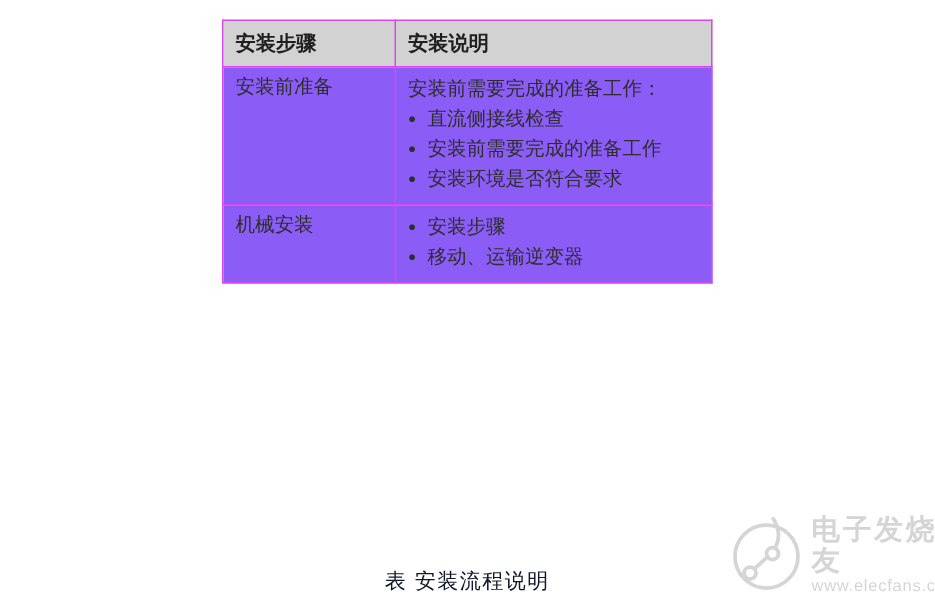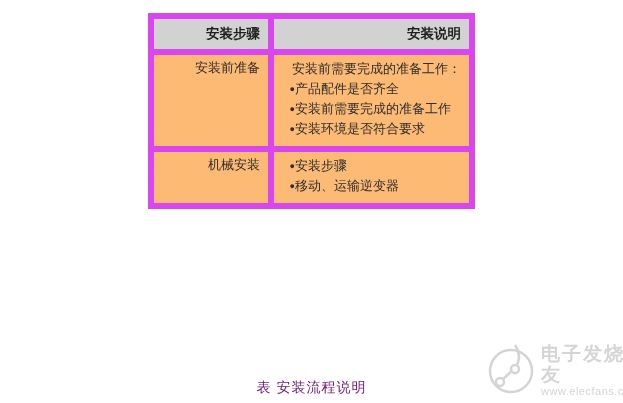--- a/index.html
+++ b/index.html
@@ -18,54 +18,54 @@
   table.doc-table {
     position: absolute;
     left: 148px; top: 13px;
     width: 327px;
     border-collapse: collapse;
     color: #2e2e2e;
     font-size: 13px;
   }
   table.doc-table th,
   table.doc-table td {
-    border: 6px solid #d946ef;
+    border: 1px solid #d946ef;
     vertical-align: top;
-    text-align: right;
+    text-align: left;
   }
   table.doc-table th {
     background: #d2d2d2;
     padding: 6px 8px;
     font-size: 13.5px;
     font-weight: bold;
     color: #1f1f1f;
   }
   table.doc-table td {
     padding: 4px 8px 7px 8px;
-    background: #fdba74;
+    background: #8b5cf6;
   }
   td.step-cell, th.step-col { width: 98px; }
   .cell-line { line-height: 20px; }
   ul.bullet-list { margin: 0; padding: 0; list-style: none; }
   ul.bullet-list li { line-height: 20px; display: flex; }
   .bullet {
     flex: 0 0 auto;
     width: 13px;
     font-size: 9px;
     line-height: 20px;
     color: #2e2e2e;
   }
   
   .caption {
     position: absolute;
     left: 148px; top: 379px;
     width: 327px;
     text-align: center;
     font-size: 14px;
-    color: #701a75;
+    color: #0f172a;
     letter-spacing: 1px;
   }
   
   .watermark {
     position: absolute;
     left: 486px; top: 341px;
     display: flex;
     align-items: center;
     color: #d5d5d5;
     user-select: none;
@@ -99,21 +99,21 @@
       </tr>
     </thead>
     <tbody>
       <tr>
         <td class="step-cell">安装前准备</td>
         <td>
           <div class="cell-line">安装前需要完成的准备工作：</div>
           <ul class="bullet-list">
             <li>
                 <span class="bullet">●</span>
-                <span>产品配件是否齐全</span>
+                <span>直流侧接线检查</span>
               </li>
             <li>
                 <span class="bullet">●</span>
                 <span>安装前需要完成的准备工作</span>
               </li>
             <li>
                 <span class="bullet">●</span>
                 <span>安装环境是否符合要求</span>
               </li>
           </ul>

